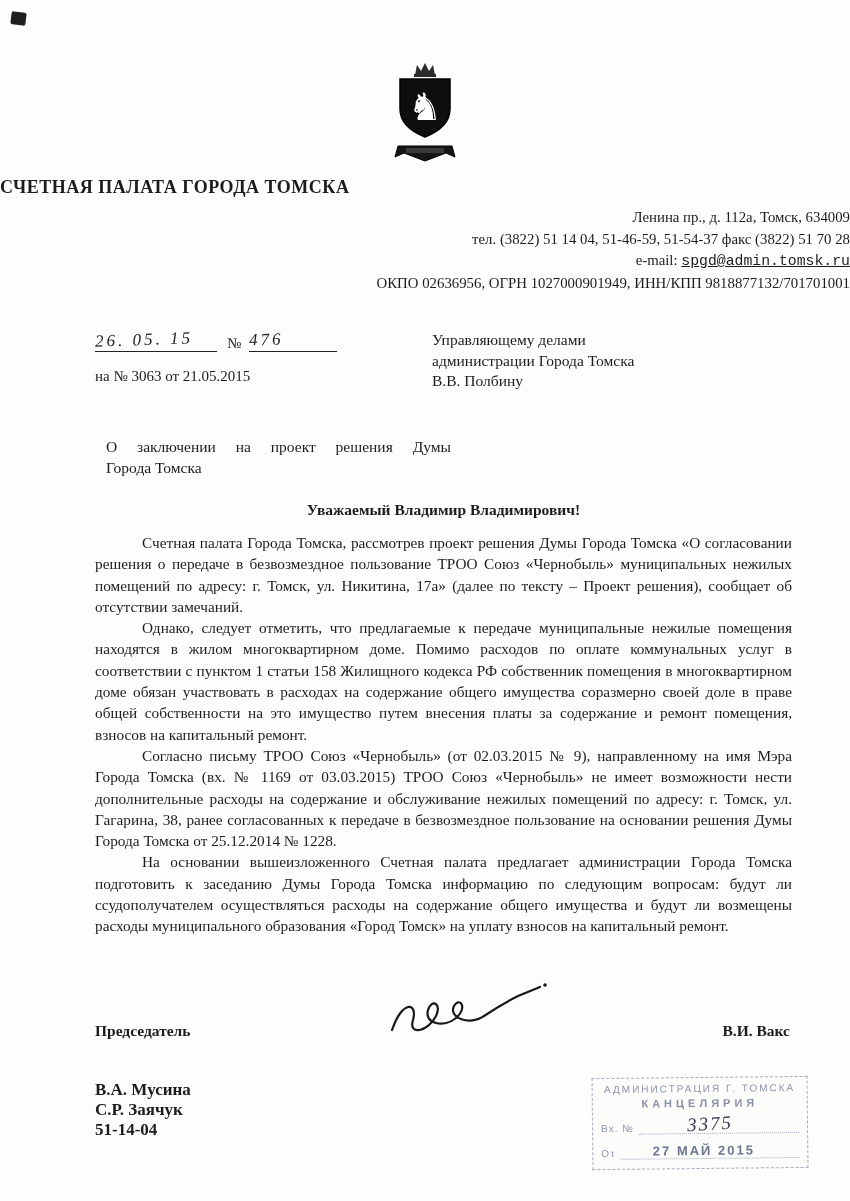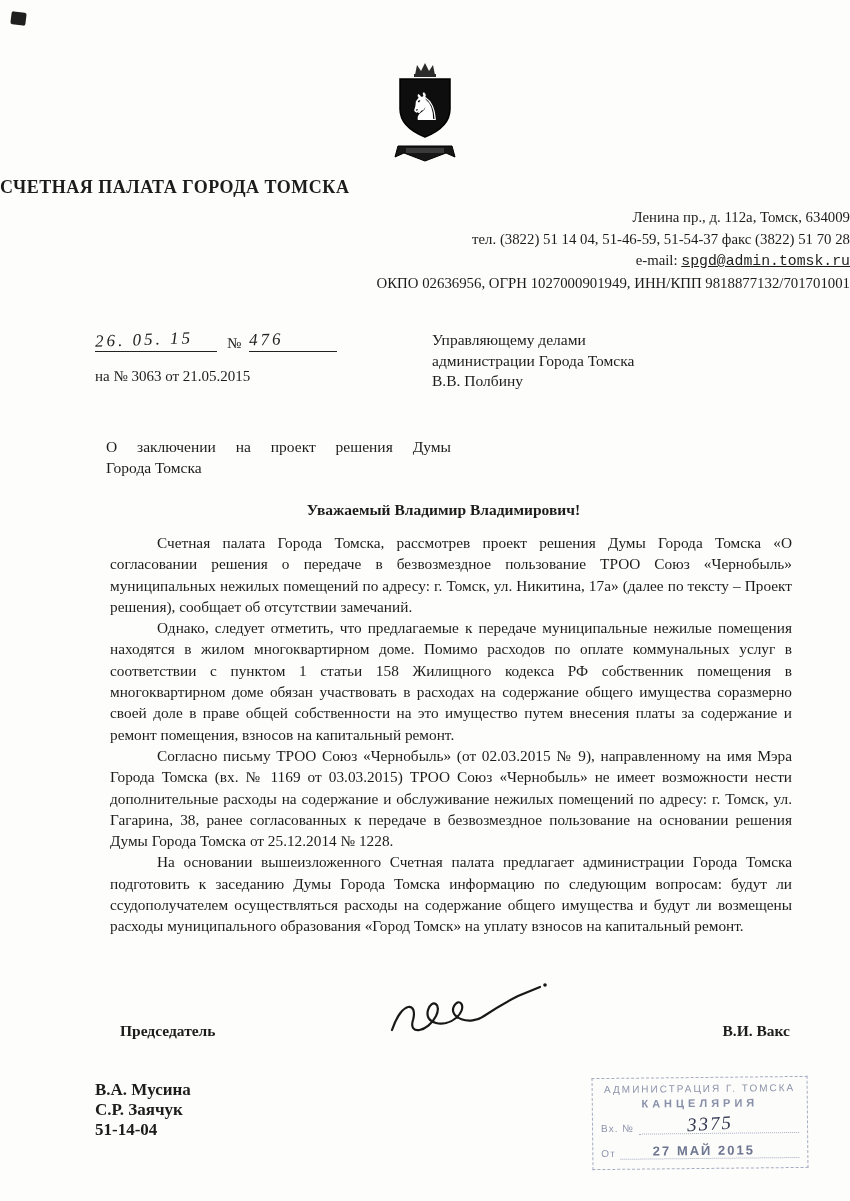--- a/index.html
+++ b/index.html
@@ -40,25 +40,25 @@
              font-size:15.5px; line-height:20.5px; }
   .subject .justify-line { text-align:justify; text-align-last:justify; }
 
   
   .salutation { position:absolute; top:501px; left:95px; width:697px; text-align:center;
                 font-weight:bold; font-size:15.5px; }
 
   
   .letter-body { position:absolute; top:532px; left:95px; width:697px;
                  font-size:15.3px; line-height:21.3px; text-align:justify; }
-  .letter-body p { text-indent:47px;margin-left:15px; }
+  .letter-body p { text-indent:47px; }
 
   
   .sig-row { position:absolute; top:1022px; left:95px; right:60px;
-             display:flex; justify-content:space-between; font-weight:bold; font-size:15.5px;margin-left:25px; }
+             display:flex; justify-content:space-between; font-weight:bold; font-size:15.5px; }
   .sig-scribble { position:absolute; left:382px; top:980px; width:170px; height:70px; }
 
   
   .executors { position:absolute; top:1080px; left:95px; font-size:17px; line-height:20px;font-weight:bold; }
 
   
   .stamp { position:absolute; left:592px; top:1077px; width:216px; height:92px;
            border:1.6px dashed #a7adc1; transform:rotate(-.6deg);
            font-family:"Liberation Sans", sans-serif; color:#8d94ab;
            padding:5px 8px 4px 8px; background:rgba(250,250,253,.4); }

